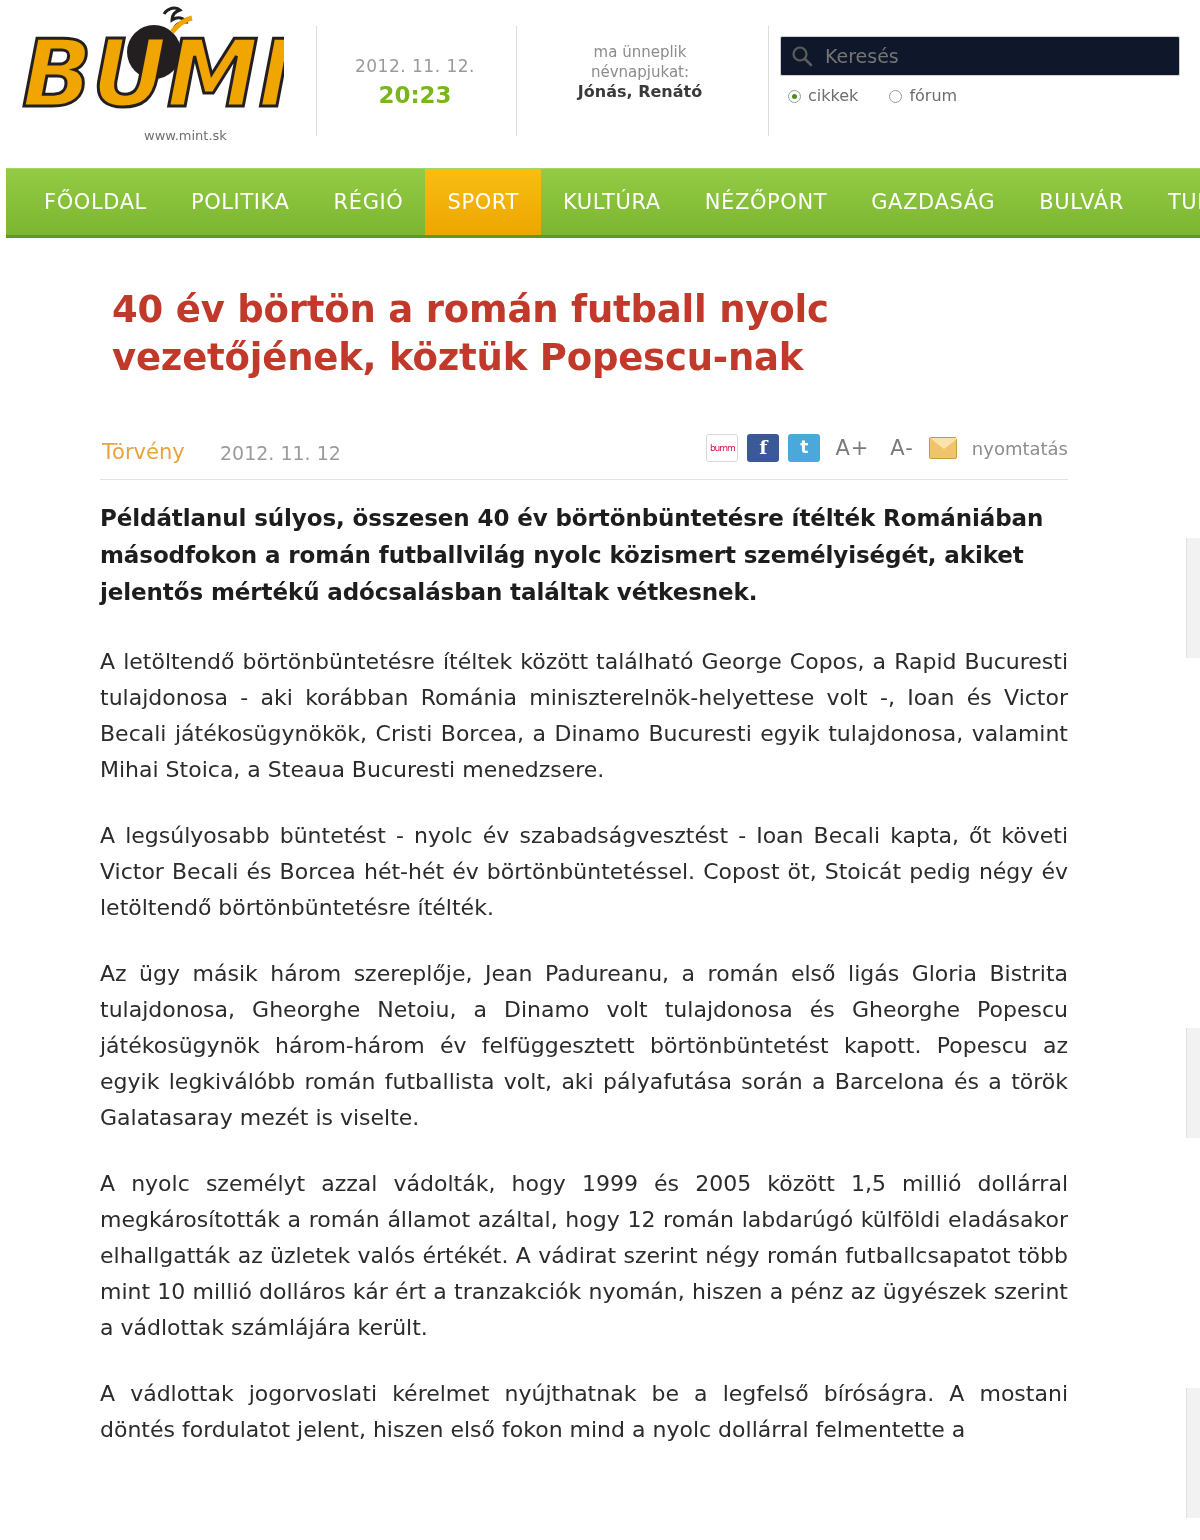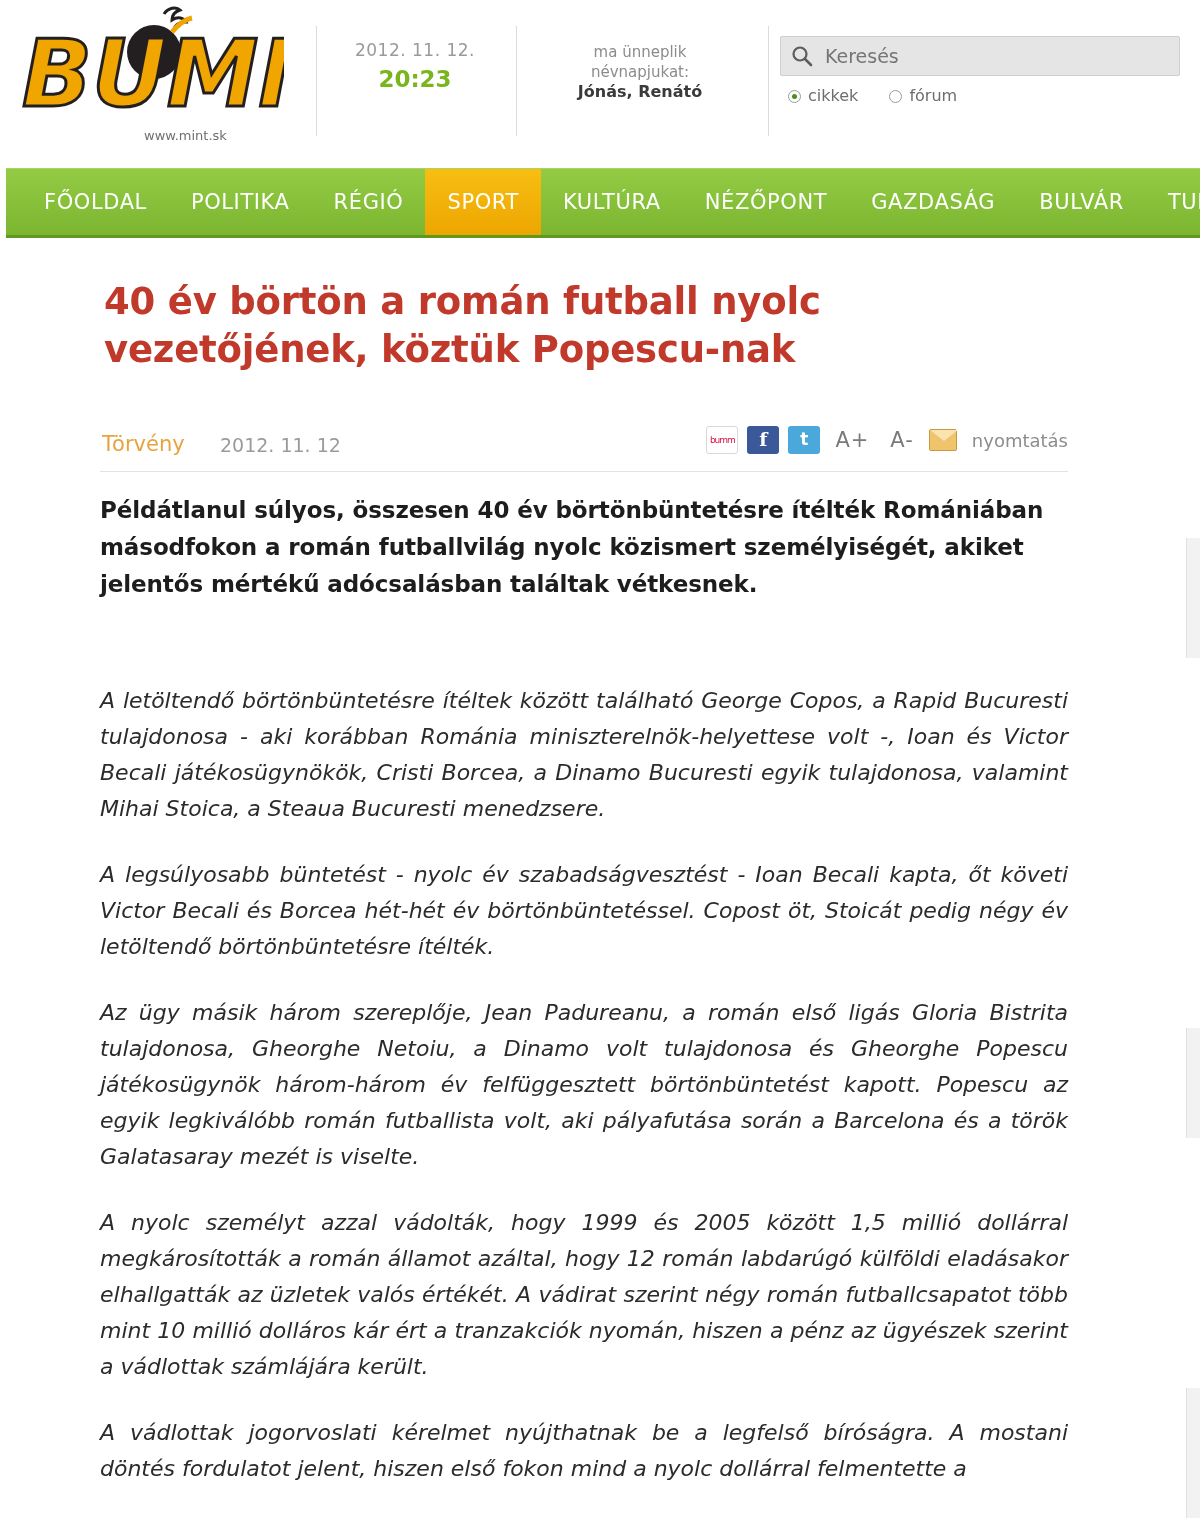--- a/index.html
+++ b/index.html
@@ -36,21 +36,21 @@
   }
   .hdr-sep {
     position: absolute;
     top: 26px;
     width: 1px;
     height: 110px;
     background: #dcdcdc;
   }
   .date-block {
     position: absolute;
-    left: 330px; top: 40px;
+    left: 330px; top: 56px;
     width: 170px;
     text-align: center;
   }
   .date-line {
     font-size: 17px;
     color: #9a9a9a;
     letter-spacing: .5px;
   }
   .time-line {
     font-size: 23px;
@@ -74,21 +74,21 @@
   }
   .search-wrap {
     position: absolute;
     left: 780px; top: 36px;
     width: 400px;
   }
   .search-box {
     position: relative;
     height: 40px;
     border: 1px solid #cfcfcf;
-    background: #e5e5e5;
+    background: #0f172a;
     border-radius: 2px;
   }
   .search-icon {
     position: absolute;
     left: 10px; top: 8px;
     width: 22px; height: 22px;
   }
   .search-input {
     position: absolute;
     left: 42px; top: 0;
@@ -165,21 +165,21 @@
     padding: 0;
     height: 1300px;
   }
   .article {
     position: absolute;
     left: 100px;
     top: 36px;
     width: 968px;
   }
   h1.title {
-    margin: 4px;
+    margin: 12px;
     font-size: 37px;
     line-height: 48px;
     color: #c0392b;
     font-weight: bold;
     font-family: "DejaVu Sans", sans-serif;
     letter-spacing: -0.2px;
   }
   .meta {
     margin-top: 52px;
     border-bottom: 1px solid #e3e3e3;
@@ -268,22 +268,21 @@
   }
   .lead {
     margin-top: 20px;
     font-size: 23px;
     line-height: 37px;
     color: #1d1d1d;
     font-weight: bold;
     letter-spacing: -0.1px;
   }
   .body-copy {
-    margin-top: 80px;
-    font-style: italic;
+    margin-top: 33px;
   }
   .body-copy p {
     margin: 0 0 30px 0;
     font-size: 22px;
     line-height: 36px;
     color: #2b2b2b;
     text-align: justify;
   }
   
   .rail {

